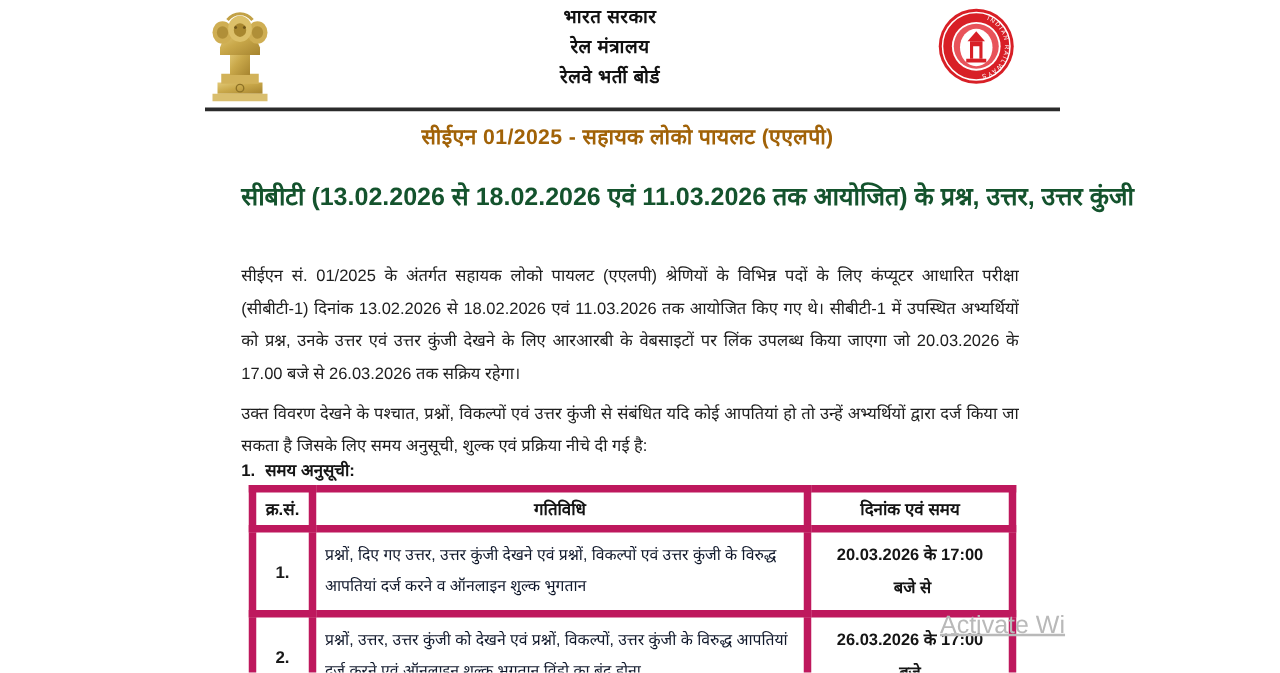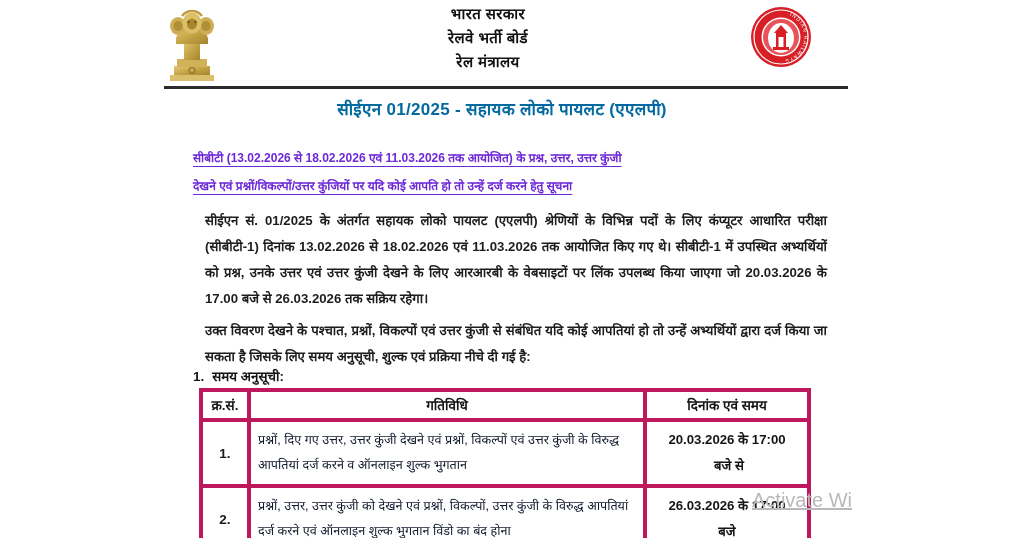--- a/index.html
+++ b/index.html
@@ -77,53 +77,51 @@
     position: absolute;
     left: 192px;
     top: 98px;
     width: 620px;
     text-align: center;
     font-family: "Liberation Sans", "DejaVu Sans", sans-serif;
     font-weight: bold;
     font-size: 17px;
     line-height: 24px;
     letter-spacing: 0.3px;
-    color: #0369a1;
+    color: #a16207;
     white-space: nowrap;
   }
 
   
   .subject {
     position: absolute;
     left: 193px;
     top: 144px;
     width: 622px;
   }
   .subject-line {
     font-family: "Liberation Sans", "DejaVu Sans", sans-serif;
     font-weight: bold;
-    font-size: 12px;
+    font-size: 20px;
     line-height: 28px;
-    color: #6d28d9;
-    text-decoration: underline;
+    color: #14532d;
     text-underline-offset: 4px;
     white-space: nowrap;
   }
 
   
   .para {
     position: absolute;
-    left: 205px;
+    left: 193px;
     width: 622px;
     font-family: "Liberation Sans", "DejaVu Sans", sans-serif;
     font-size: 13.2px;
     line-height: 26px;
     color: #1d1d1d;
     text-align: justify;
-    font-weight: bold;
   }
   .para.p1 { top: 208px; }
   .para.p2 { top: 318px; }
 
   .list-item {
     position: absolute;
     left: 193px;
     top: 366px;
     width: 622px;
     font-family: "Liberation Sans", "DejaVu Sans", sans-serif;
@@ -138,21 +136,21 @@
   .schedule-table {
     position: absolute;
     left: 199px;
     top: 388px;
     width: 608px;
     border-collapse: collapse;
     table-layout: fixed;
     font-family: "Liberation Sans", "DejaVu Sans", sans-serif;
   }
   .schedule-table td, .schedule-table th {
-    border: 4px solid #be185d;
+    border: 6px solid #be185d;
     vertical-align: middle;
     padding: 5px 7px;
   }
   .schedule-table th {
     font-size: 13.5px;
     font-weight: bold;
     text-align: center;
     color: #141414;
     padding: 4px 6px;
   }
@@ -243,22 +241,22 @@
         <circle cx="31.5" cy="18" r="1.2" fill="#6e5518"></circle>
 
         <path d="M18 12 q4 -5 10 -5 q6 0 10 5" fill="none" stroke="#c2a146" stroke-width="2.5"></path>
 
         <circle cx="28" cy="66.5" r="3" fill="none" stroke="#8e7226" stroke-width="1.1"></circle>
       </svg>
     </div>
 
     <div class="gov-lines">
       <div class="gov-line">भारत सरकार</div>
+      <div class="gov-line">रेल मंत्रालय</div>
       <div class="gov-line">रेलवे भर्ती बोर्ड</div>
-      <div class="gov-line">रेल मंत्रालय</div>
     </div>
 
     <div class="railway-logo">
       <svg viewBox="0 0 62 62" width="62" height="62" aria-hidden="true">
         <circle cx="31" cy="31" r="30" fill="#d81f26"></circle>
         <circle cx="31" cy="31" r="27" fill="none" stroke="#ffffff" stroke-width="1.2"></circle>
         <circle cx="31" cy="31" r="19.5" fill="#ffffff"></circle>
         <circle cx="31" cy="31" r="18" fill="#e8535a"></circle>
         <ellipse cx="31" cy="32" rx="13" ry="15" fill="#ffffff"></ellipse>
 
@@ -274,21 +272,20 @@
       </svg>
     </div>
   </div>
 
   <div class="rule"></div>
 
   <div class="doc-title">सीईएन 01/2025 - सहायक लोको पायलट (एएलपी)</div>
 
   <div class="subject">
     <div class="subject-line">सीबीटी (13.02.2026 से 18.02.2026 एवं 11.03.2026 तक आयोजित) के प्रश्न, उत्तर, उत्तर कुंजी</div>
-    <div class="subject-line">देखने एवं प्रश्नों/विकल्पों/उत्तर कुंजियों पर यदि कोई आपति हो तो उन्हें दर्ज करने हेतु सूचना</div>
   </div>
 
   <div class="para p1">सीईएन सं. 01/2025 के अंतर्गत सहायक लोको पायलट (एएलपी) श्रेणियों के विभिन्न पदों के लिए कंप्यूटर आधारित परीक्षा (सीबीटी-1) दिनांक 13.02.2026 से 18.02.2026 एवं 11.03.2026 तक आयोजित किए गए थे। सीबीटी-1 में उपस्थित अभ्यर्थियों को प्रश्न, उनके उत्तर एवं उत्तर कुंजी देखने के लिए आरआरबी के वेबसाइटों पर लिंक उपलब्ध किया जाएगा जो 20.03.2026 के 17.00 बजे से 26.03.2026 तक सक्रिय रहेगा।</div>
   <div class="para p2">उक्त विवरण देखने के पश्चात, प्रश्नों, विकल्पों एवं उत्तर कुंजी से संबंधित यदि कोई आपतियां हो तो उन्हें अभ्यर्थियों द्वारा दर्ज किया जा सकता है जिसके लिए समय अनुसूची, शुल्क एवं प्रक्रिया नीचे दी गई है:</div>
 
   <div class="list-item">
     <span class="num">1.</span><span>समय अनुसूची:</span>
   </div>
 
   <table class="schedule-table">

